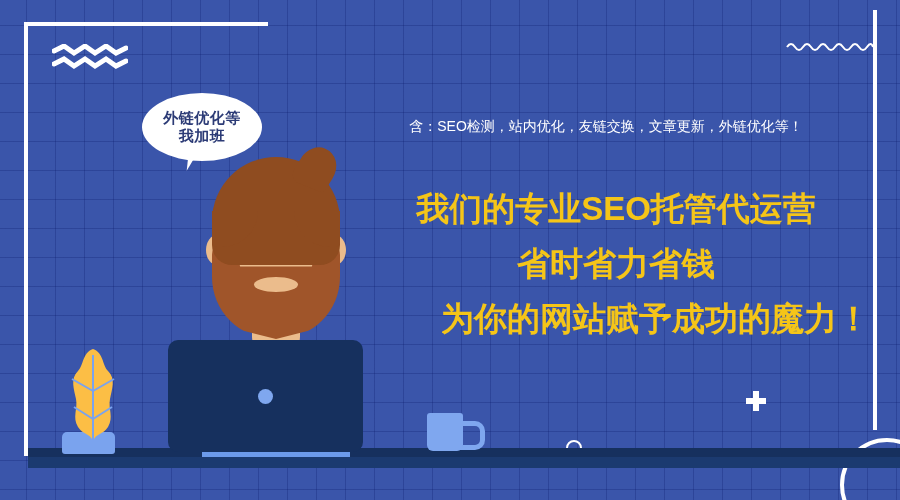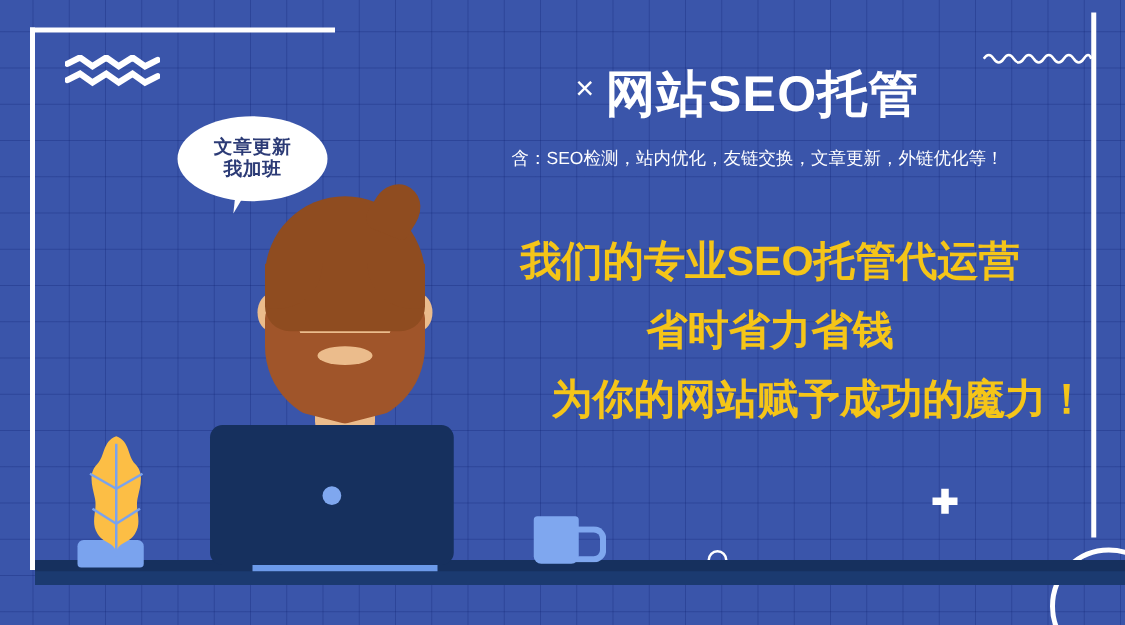--- a/index.html
+++ b/index.html
@@ -355,27 +355,24 @@
     <div class="hair-tuft"></div>
     <div class="hair-fringe-l"></div>
     <div class="hair-fringe-r"></div>
   </div>
 
   <div class="laptop"></div>
   <div class="laptop-logo"></div>
 
   <div class="bubble-tail"></div>
   <div class="bubble">
-    <div class="bubble-line">文章更新</div>
+    <div class="bubble-line">外链优化等</div>
     <div class="bubble-line">我加班</div>
   </div>
 
-  <div class="headline">
-    <span class="x-mark">×</span><span>网站SEO托管</span>
-  </div>
 
   <div class="subhead">含：SEO检测，站内优化，友链交换，文章更新，外链优化等！</div>
 
   <div class="promo">
     <div class="promo-line l2">我们的专业SEO托管代运营</div>
     <div class="promo-line l1">省时省力省钱</div>
     <div class="promo-line l3">为你的网站赋予成功的魔力！</div>
   </div>
 
 </div>

